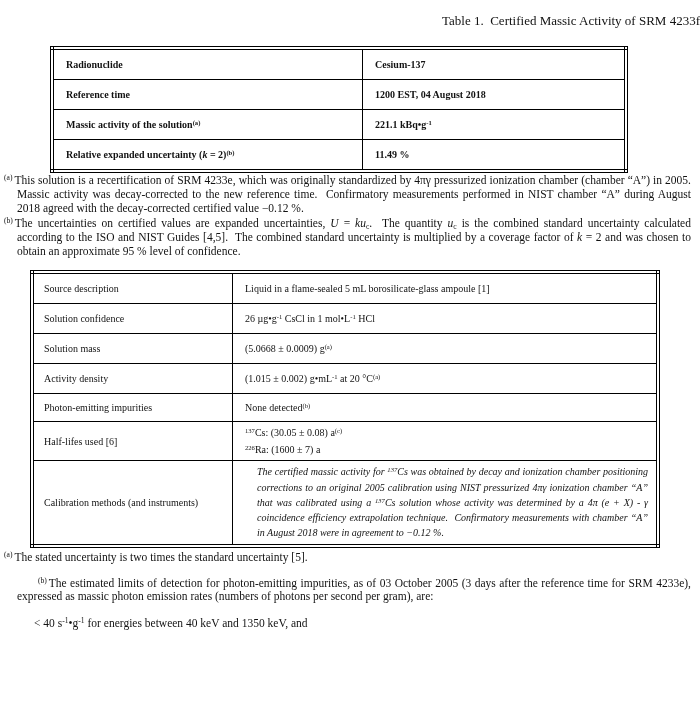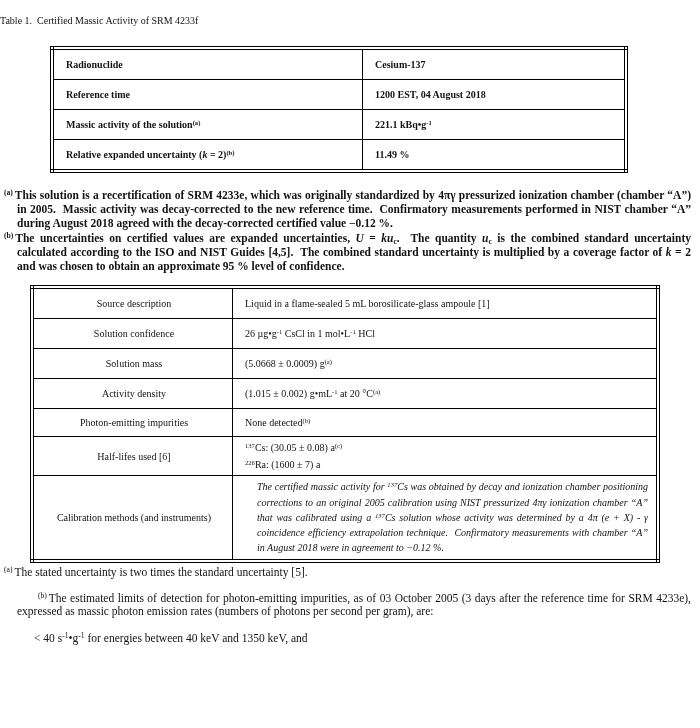--- a/index.html
+++ b/index.html
@@ -5,52 +5,52 @@
   html, body { margin:0; padding:0; }
   body {
     width:700px; height:728px; overflow:hidden;
     background:#ffffff;
     font-family:"Liberation Serif", serif;
     color:#121212;
   }
   .page { width:700px; height:728px; position:relative; }
 
   .tbl-title {
-    text-align:left; font-size:10px; line-height:16px;
+    text-align:right; font-size:13px; line-height:16px;
     white-space:pre-wrap;
   }
   .title1 { padding-top:13px; }
   .title2 { margin-top:51px; }
 
   table { border-collapse:collapse; border:4px double #000; table-layout:fixed; }
   td { border:1px solid #000; vertical-align:middle; font-size:10px; }
 
   .t1 { width:578px; margin:17px 0 0 50px; }
   .t1 td { font-weight:bold; height:29px; padding:0 8px 0 12px; }
   .t1 .c1 { width:288px; }
 
   .t2 { width:630px; margin:12px 0 0 30px; }
   .t2 td { padding:0 8px 0 10px; }
-  .t2 .c1 { width:180px;text-align:center; }
+  .t2 .c1 { width:180px; }
   .t2 .c2 { padding-left:12px; }
   .t2 tr.r-std td { height:29px; }
   .t2 tr.r-photon td { height:27px; }
   .t2 tr.r-half td { height:38px; }
   .t2 tr.r-half .c2 div { line-height:17px; }
   .t2 .cal-val {
     text-align:justify; line-height:15.3px;
     padding:3px 8px 3px 24px; white-space:pre-wrap;font-style:italic;
   }
 
   .sup { font-size:66%; position:relative; top:-0.48em; line-height:0; }
   .sub { font-size:66%; position:relative; top:0.28em; line-height:0; }
   .ital { font-style:italic; }
 
   .fn-block { text-align:justify; }
-  .fn1 { margin:15px 9px 0 4px; font-size:11.5px; line-height:14.2px;font-weight:bold; }
+  .fn1 { margin:0 9px 0 4px; font-size:11.5px; line-height:14.2px; }
   .fn2 { margin:3px 9px 0 4px; font-size:11.5px; line-height:13.2px; }
   .fn { padding-left:13px; text-indent:-13px; white-space:pre-wrap; }
   .fn-marker { font-size:66%; position:relative; top:-0.48em; line-height:0; margin-right:2px; }
   .fn-sub  { text-indent:0; margin-left:17px; }
 </style>
 </head>
 <body>
 
 <div class="page">
 

